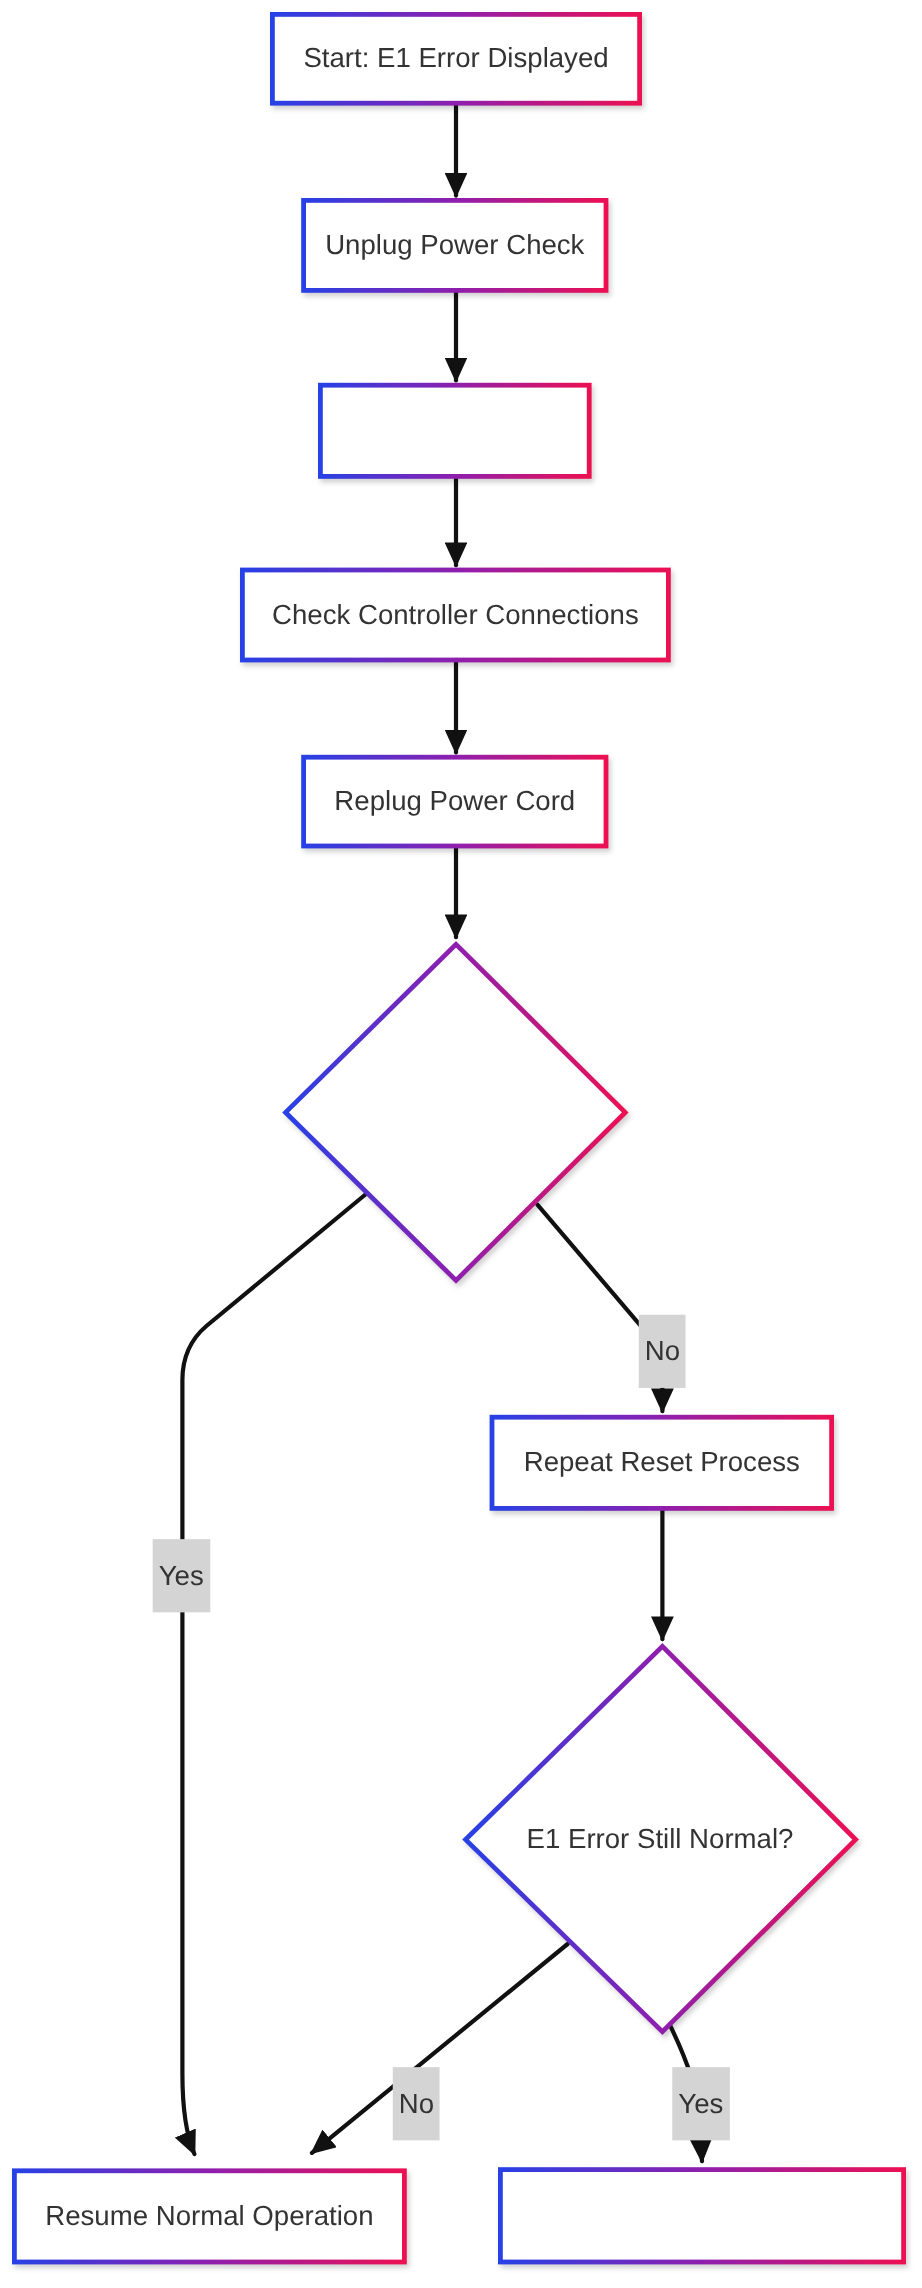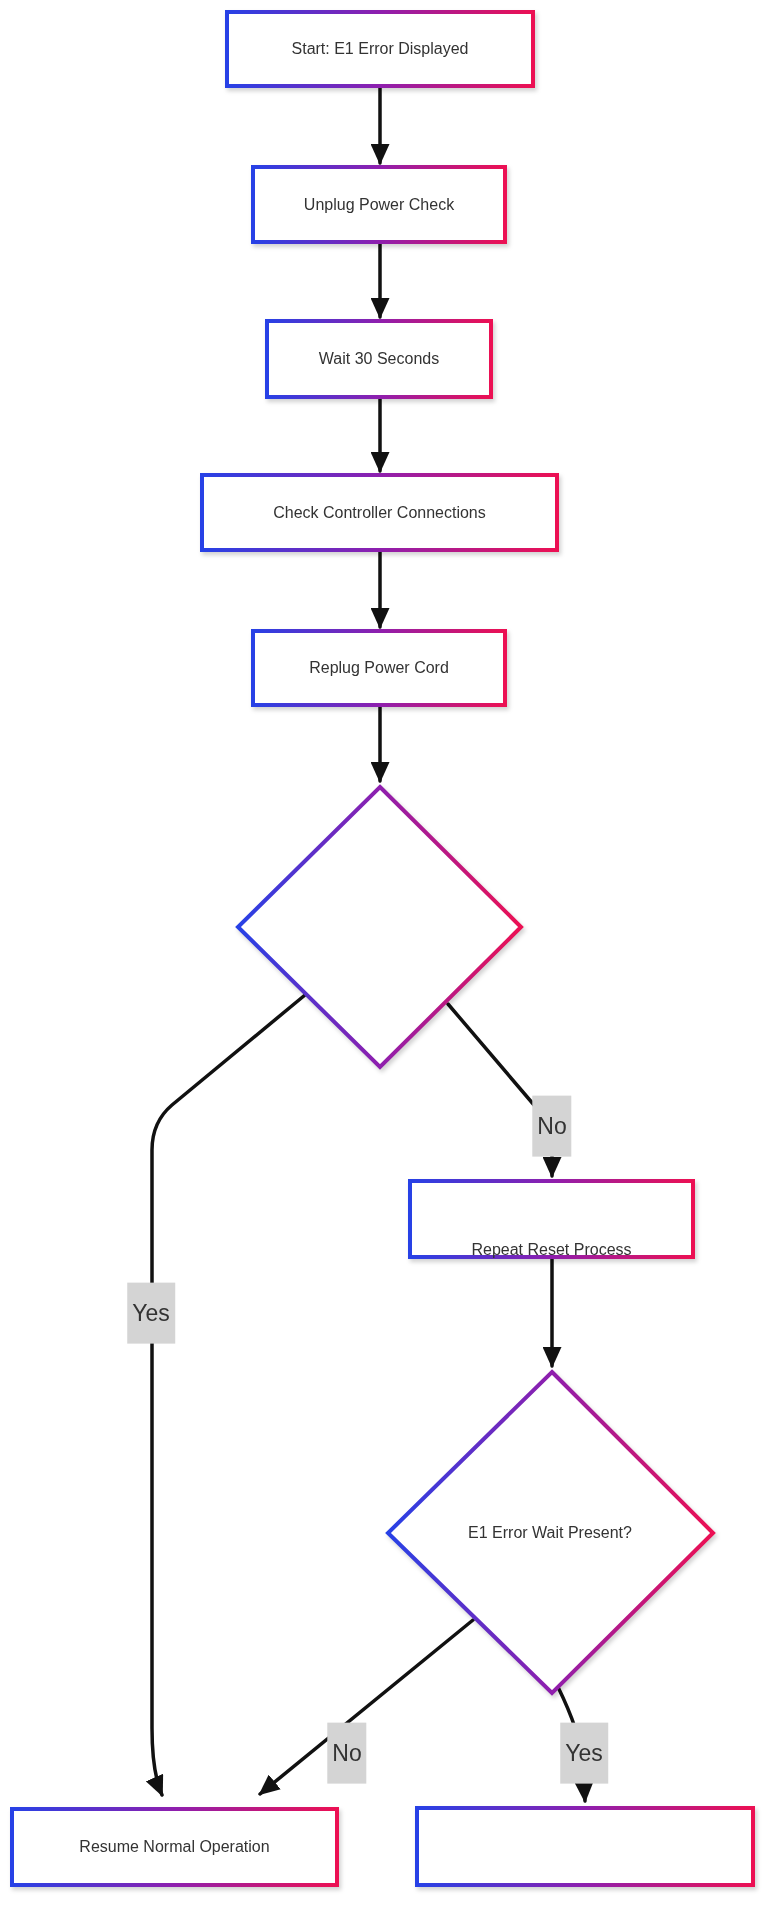--- a/index.html
+++ b/index.html
@@ -23,21 +23,21 @@
   .shape {
     filter: drop-shadow(2px 3px 2px rgba(0,0,0,0.18));
   }
   .node-label {
     position: absolute;
     display: flex;
     align-items: center;
     justify-content: center;
     text-align: center;
     color: #333333;
-    font-size: 16px;
+    font-size: 23px;
     line-height: 1.2;
     pointer-events: none;
   }
   .edge-label {
     position: absolute;
     transform: translate(-50%, -50%);
     background: #d4d4d4;
     color: #333333;
     font-size: 23px;
     line-height: 1.25;
@@ -84,25 +84,24 @@
       <polygon class="shape" points="380,787 521,927 380,1067 238,927"></polygon>
       <rect class="shape" x="410" y="1181" width="283" height="76"></rect>
       <polygon class="shape" points="552,1372 713,1533 552,1693 388,1533"></polygon>
       <rect class="shape" x="12" y="1809" width="325" height="76"></rect>
       <rect class="shape" x="417" y="1808" width="336" height="77"></rect>
     </g>
   </svg>
 
   <div class="node-label" style="left:227px; top:12px;   width:306px; height:74px;">Start: E1 Error Displayed</div>
   <div class="node-label" style="left:253px; top:167px;  width:252px; height:75px;">Unplug Power Check</div>
-  <div class="node-label" style="left:267px; top:321px;  width:224px; height:76px;">Wait 30 Seconds</div>
   <div class="node-label" style="left:253px; top:631px;  width:252px; height:74px;">Replug Power Cord</div>
   <div class="node-label" style="left:202px; top:475px;  width:355px; height:75px;">Check Controller Connections</div>
-  <div class="node-label" style="left:410px; top:1212px; width:283px; height:76px;">Repeat Reset Process</div>
-  <div class="node-label" style="left:418px; top:1501px; width:264px; height:64px;">E1 Error Wait Present?</div>
+  <div class="node-label" style="left:410px; top:1181px; width:283px; height:76px;">Repeat Reset Process</div>
+  <div class="node-label" style="left:418px; top:1501px; width:264px; height:64px;">E1 Error Still Normal?</div>
   <div class="node-label" style="left:12px;  top:1809px; width:325px; height:76px;text-align:center;">Resume Normal Operation</div>
 
   <div class="edge-label" style="left:552px; top:1126px;">No</div>
   <div class="edge-label" style="left:151px; top:1313px;">Yes</div>
   <div class="edge-label" style="left:347px; top:1753px;">No</div>
   <div class="edge-label" style="left:584px; top:1753px;">Yes</div>
 
 </div>
 
 </body></html>

